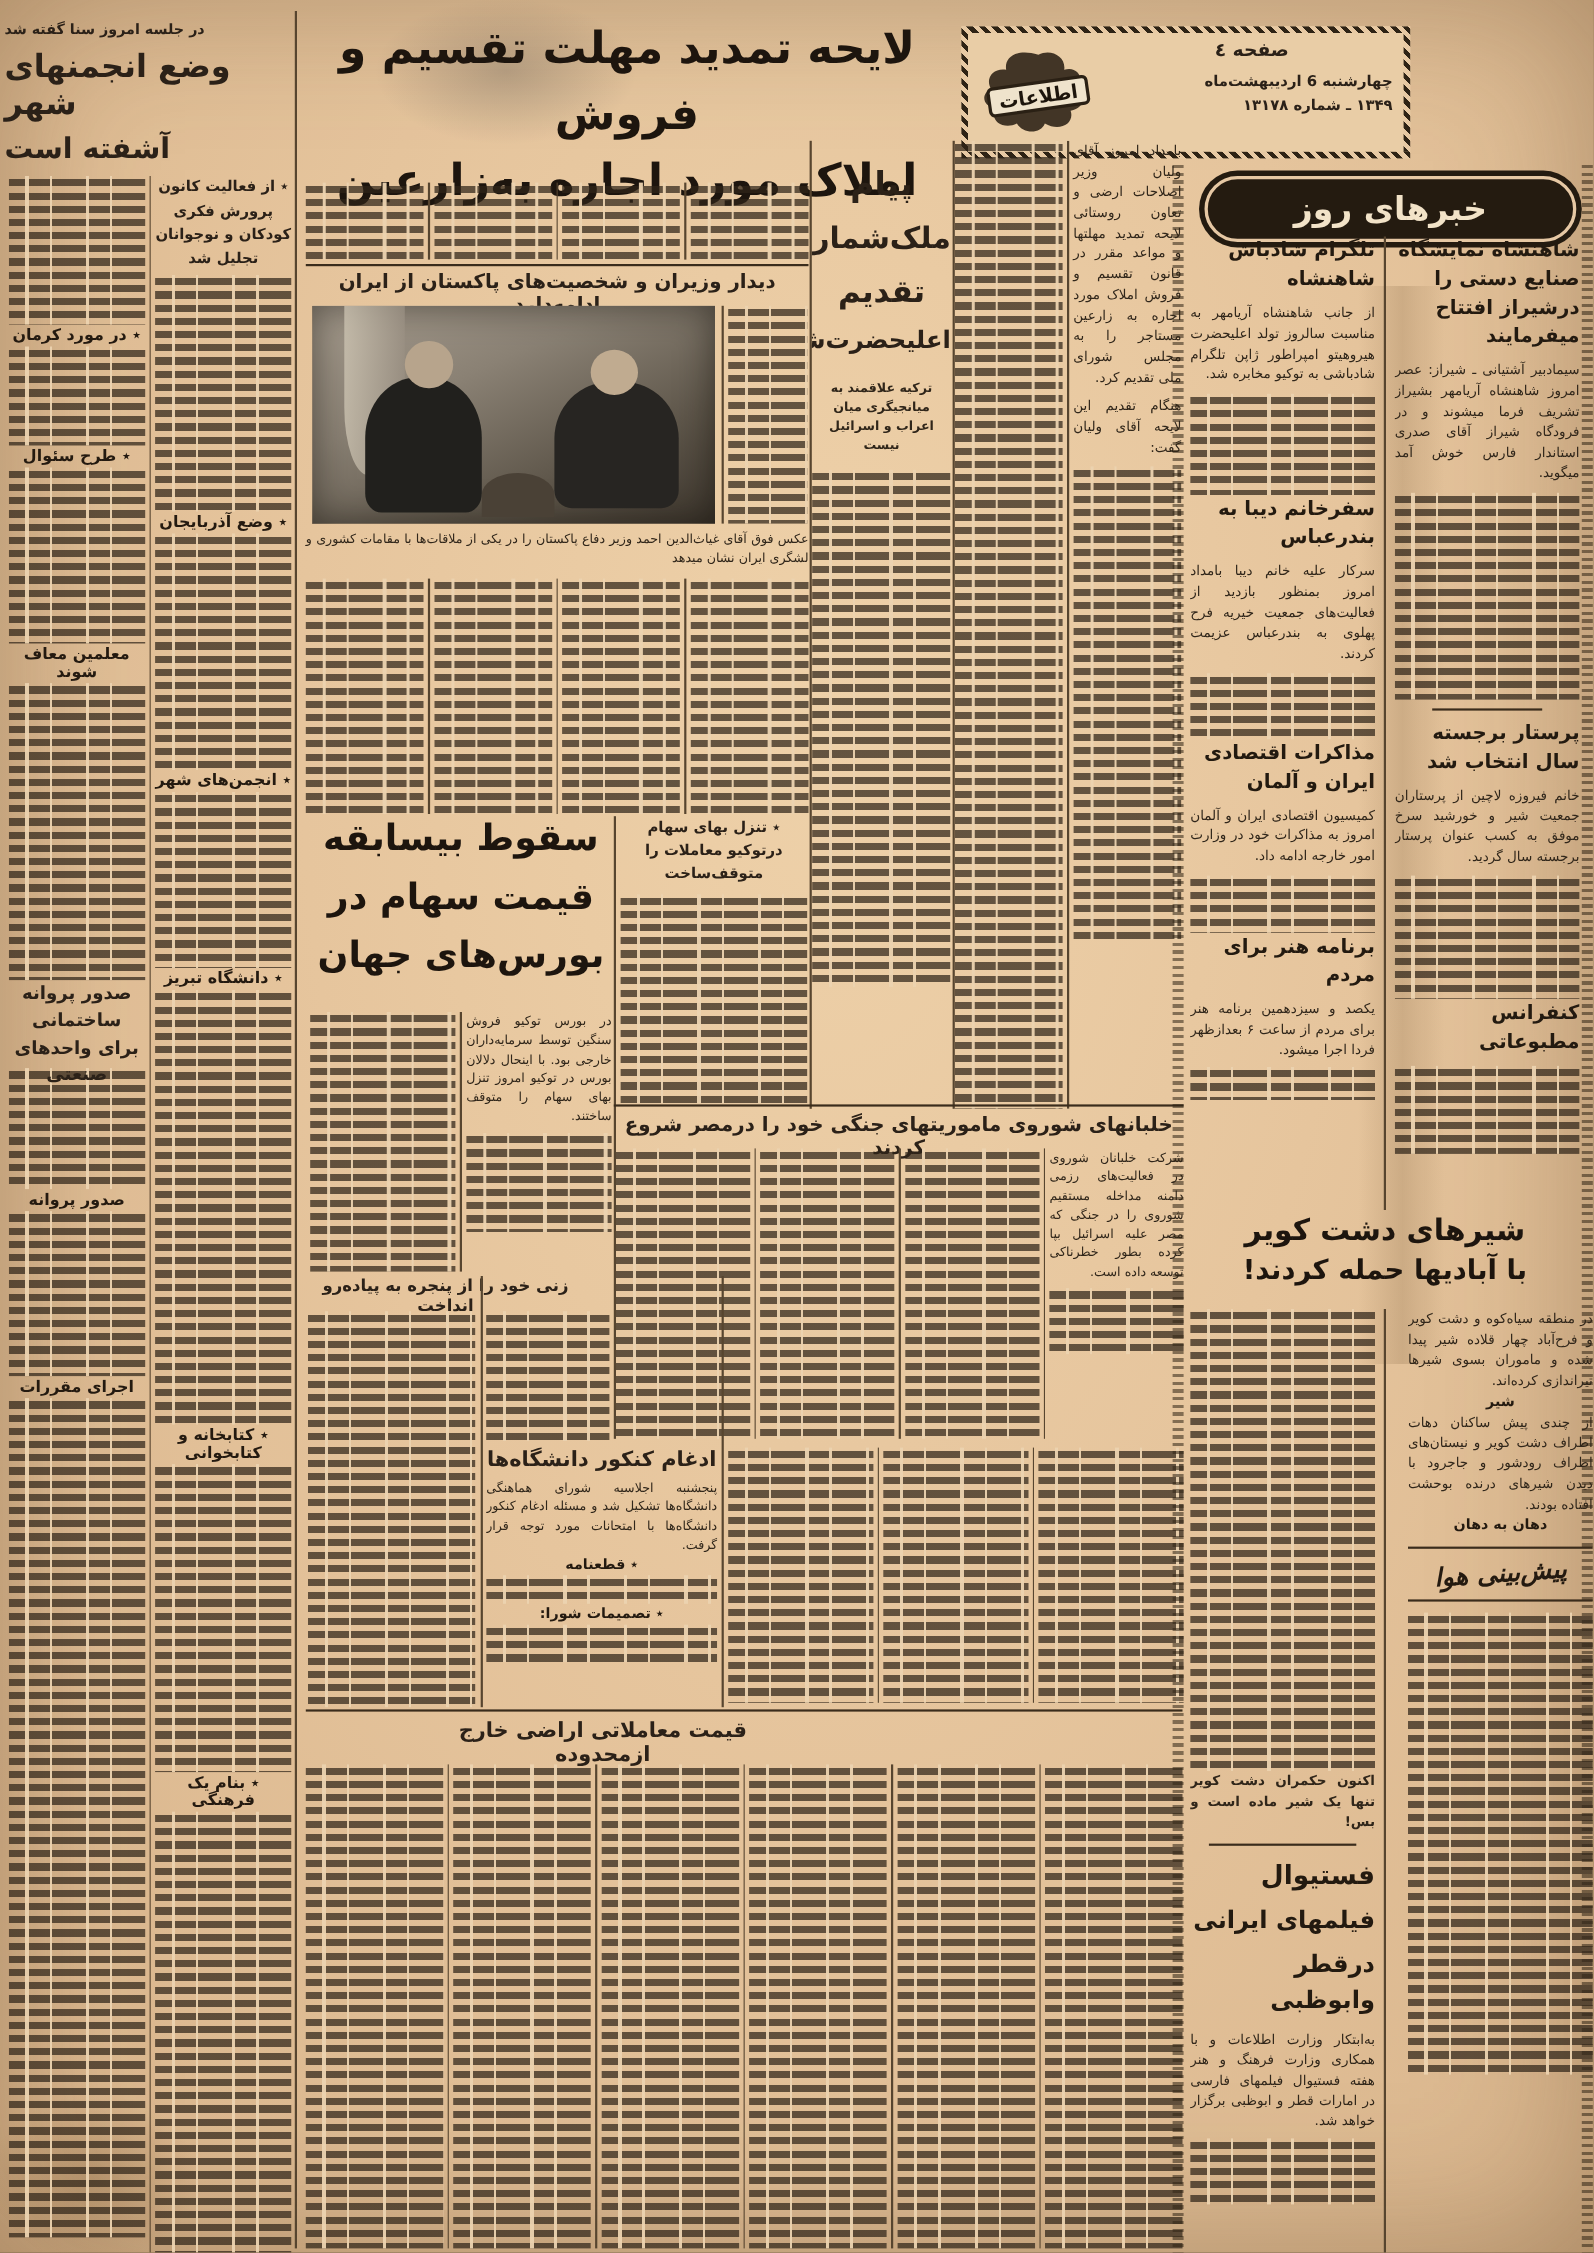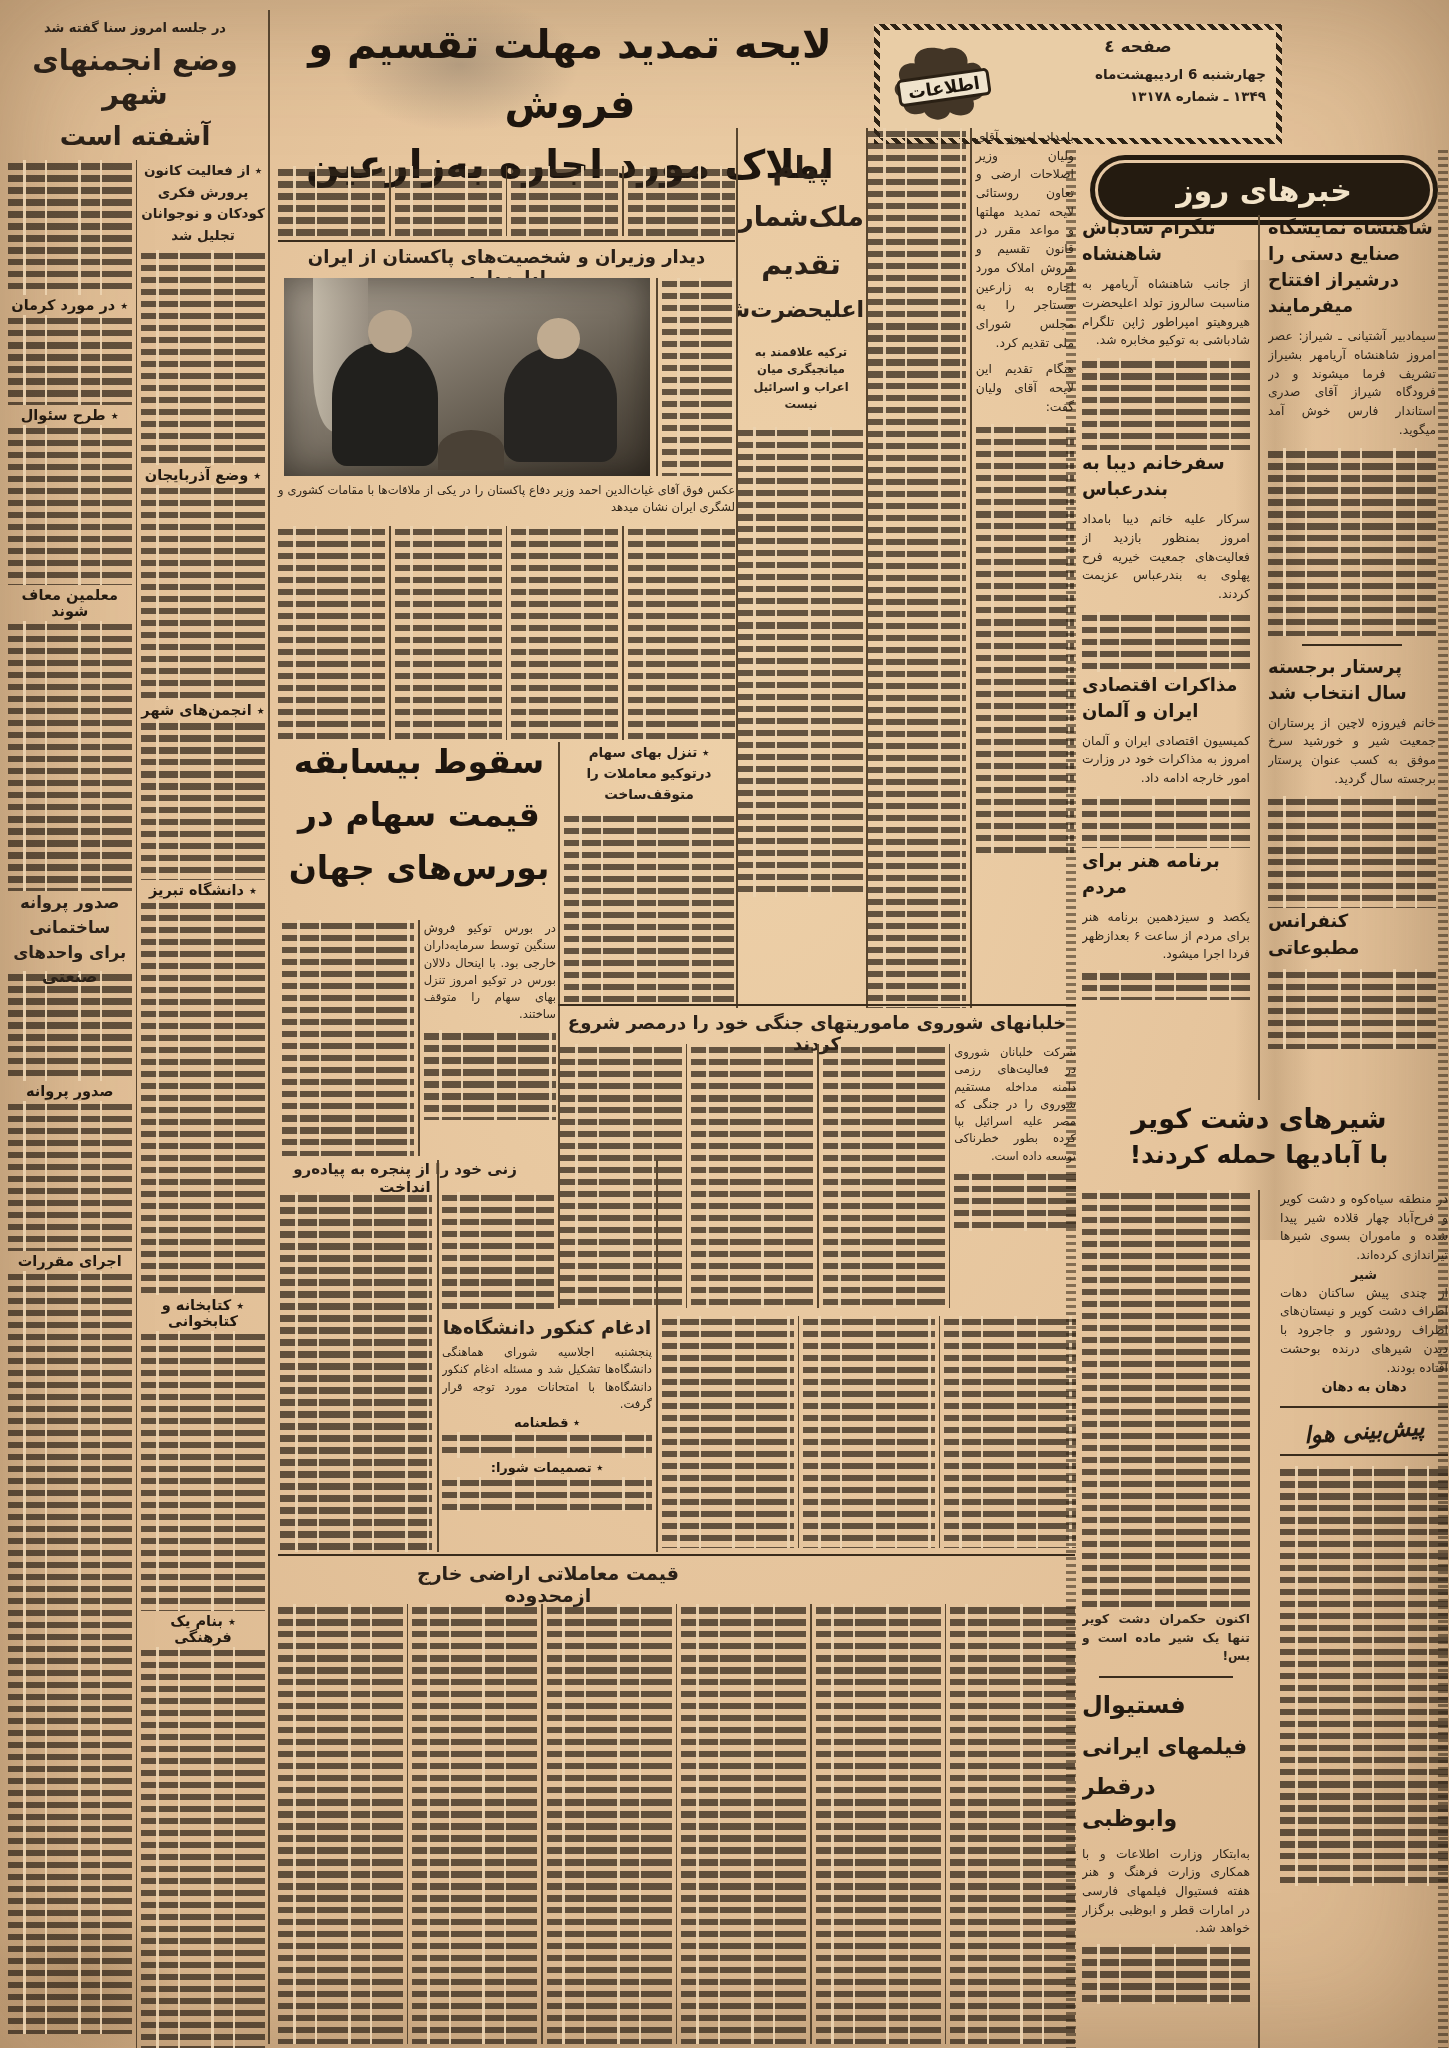--- a/index.html
+++ b/index.html
@@ -21,41 +21,41 @@
   .psm{font-size:11.5px;line-height:1.5;text-align:justify;color:#30261a;}
   .sh{font-weight:bold;font-size:14.5px;text-align:center;color:#241a10;padding:2px 0;}
   .vr{position:absolute;width:1.5px;background:#57452f;}
   .hrule{position:absolute;height:0;border-top:2.5px solid #3a2c1c;}
   .col-flex{display:flex;}
   .col-flex .cvr{width:1.5px;background:#57452f;margin:0 4px;flex:0 0 auto;}
   .col-flex .c{flex:1 1 0;}
   .deco{background:repeating-linear-gradient(180deg, rgba(48,36,20,.55) 0 3px, rgba(0,0,0,0) 3px 7px);}
   .stain{position:absolute;pointer-events:none;border-radius:50%;}
   .headline-big{font-weight:bold;text-align:center;color:#1d150e;letter-spacing:-1px;}
-  .rail-h{font-weight:bold;text-align:left;color:#231a10;line-height:1.45;}
+  .rail-h{font-weight:bold;text-align:right;color:#231a10;line-height:1.45;}
   .stadium{background:#241b10;border-radius:45px;display:flex;align-items:center;justify-content:flex-start;}
   .stadium .inner{margin:5px;border:3px solid #e6c8a4;border-radius:38px;flex:1;align-self:stretch;
     display:flex;align-items:center;justify-content:center;}
   .stadium .inner span{color:#f2e3c8;font-weight:bold;font-size:30px;letter-spacing:1px;}
   .ornate{border:6px solid;border-image:repeating-linear-gradient(45deg,#2e2315 0 4px,#e7c9a3 4px 8px) 6;}
   .weatherbox{border-top:2.5px solid #3a2c1c;border-bottom:2.5px solid #3a2c1c;padding:10px 2px;margin:10px 0;text-align:center;}
   .script{font-weight:bold;font-style:italic;font-size:23px;transform:rotate(-4deg);display:inline-block;color:#241a10;}
   .photo{background:linear-gradient(155deg,#a79d8f 0%,#8a8174 35%,#5f574b 70%,#3e372e 100%);
     box-shadow:inset 0 0 34px rgba(18,14,9,.55);overflow:hidden;}
 </style>
 </head>
 <body>
 
 <div class="page">
 
   <div class="stain" style="left:290px;top:-30px;width:340px;height:190px;background:radial-gradient(closest-side,rgba(92,86,80,.32),transparent 70%);"></div>
   <div class="stain" style="left:1235px;top:260px;width:80px;height:980px;border-radius:0;background:linear-gradient(90deg,transparent,rgba(120,90,55,.22),transparent);"></div>
   <div class="stain" style="left:-50px;top:1870px;width:270px;height:220px;background:radial-gradient(closest-side,rgba(110,80,45,.28),transparent 70%);"></div>
 
-  <div class="abs" style="left:4px;top:20px;width:262px;text-align:center;">
+  <div class="abs" style="left:4px;top:20px;width:262px;text-align:left;">
     <div style="font-size:13px;font-weight:bold;">در جلسه امروز سنا گفته شد</div>
     <div style="font-size:29px;font-weight:bold;margin-top:8px;">وضع انجمنهای شهر</div>
     <div style="font-size:26px;font-weight:bold;margin-top:10px;">آشفته است</div>
   </div>
 
   <div class="abs headline-big" style="left:278px;top:14px;width:584px;font-size:40px;line-height:1.5;">
     <div>لایحه تمدید مهلت تقسیم و فروش</div>
     <div>املاک مورد اجاره به‌زارعین</div>
   </div>
 

